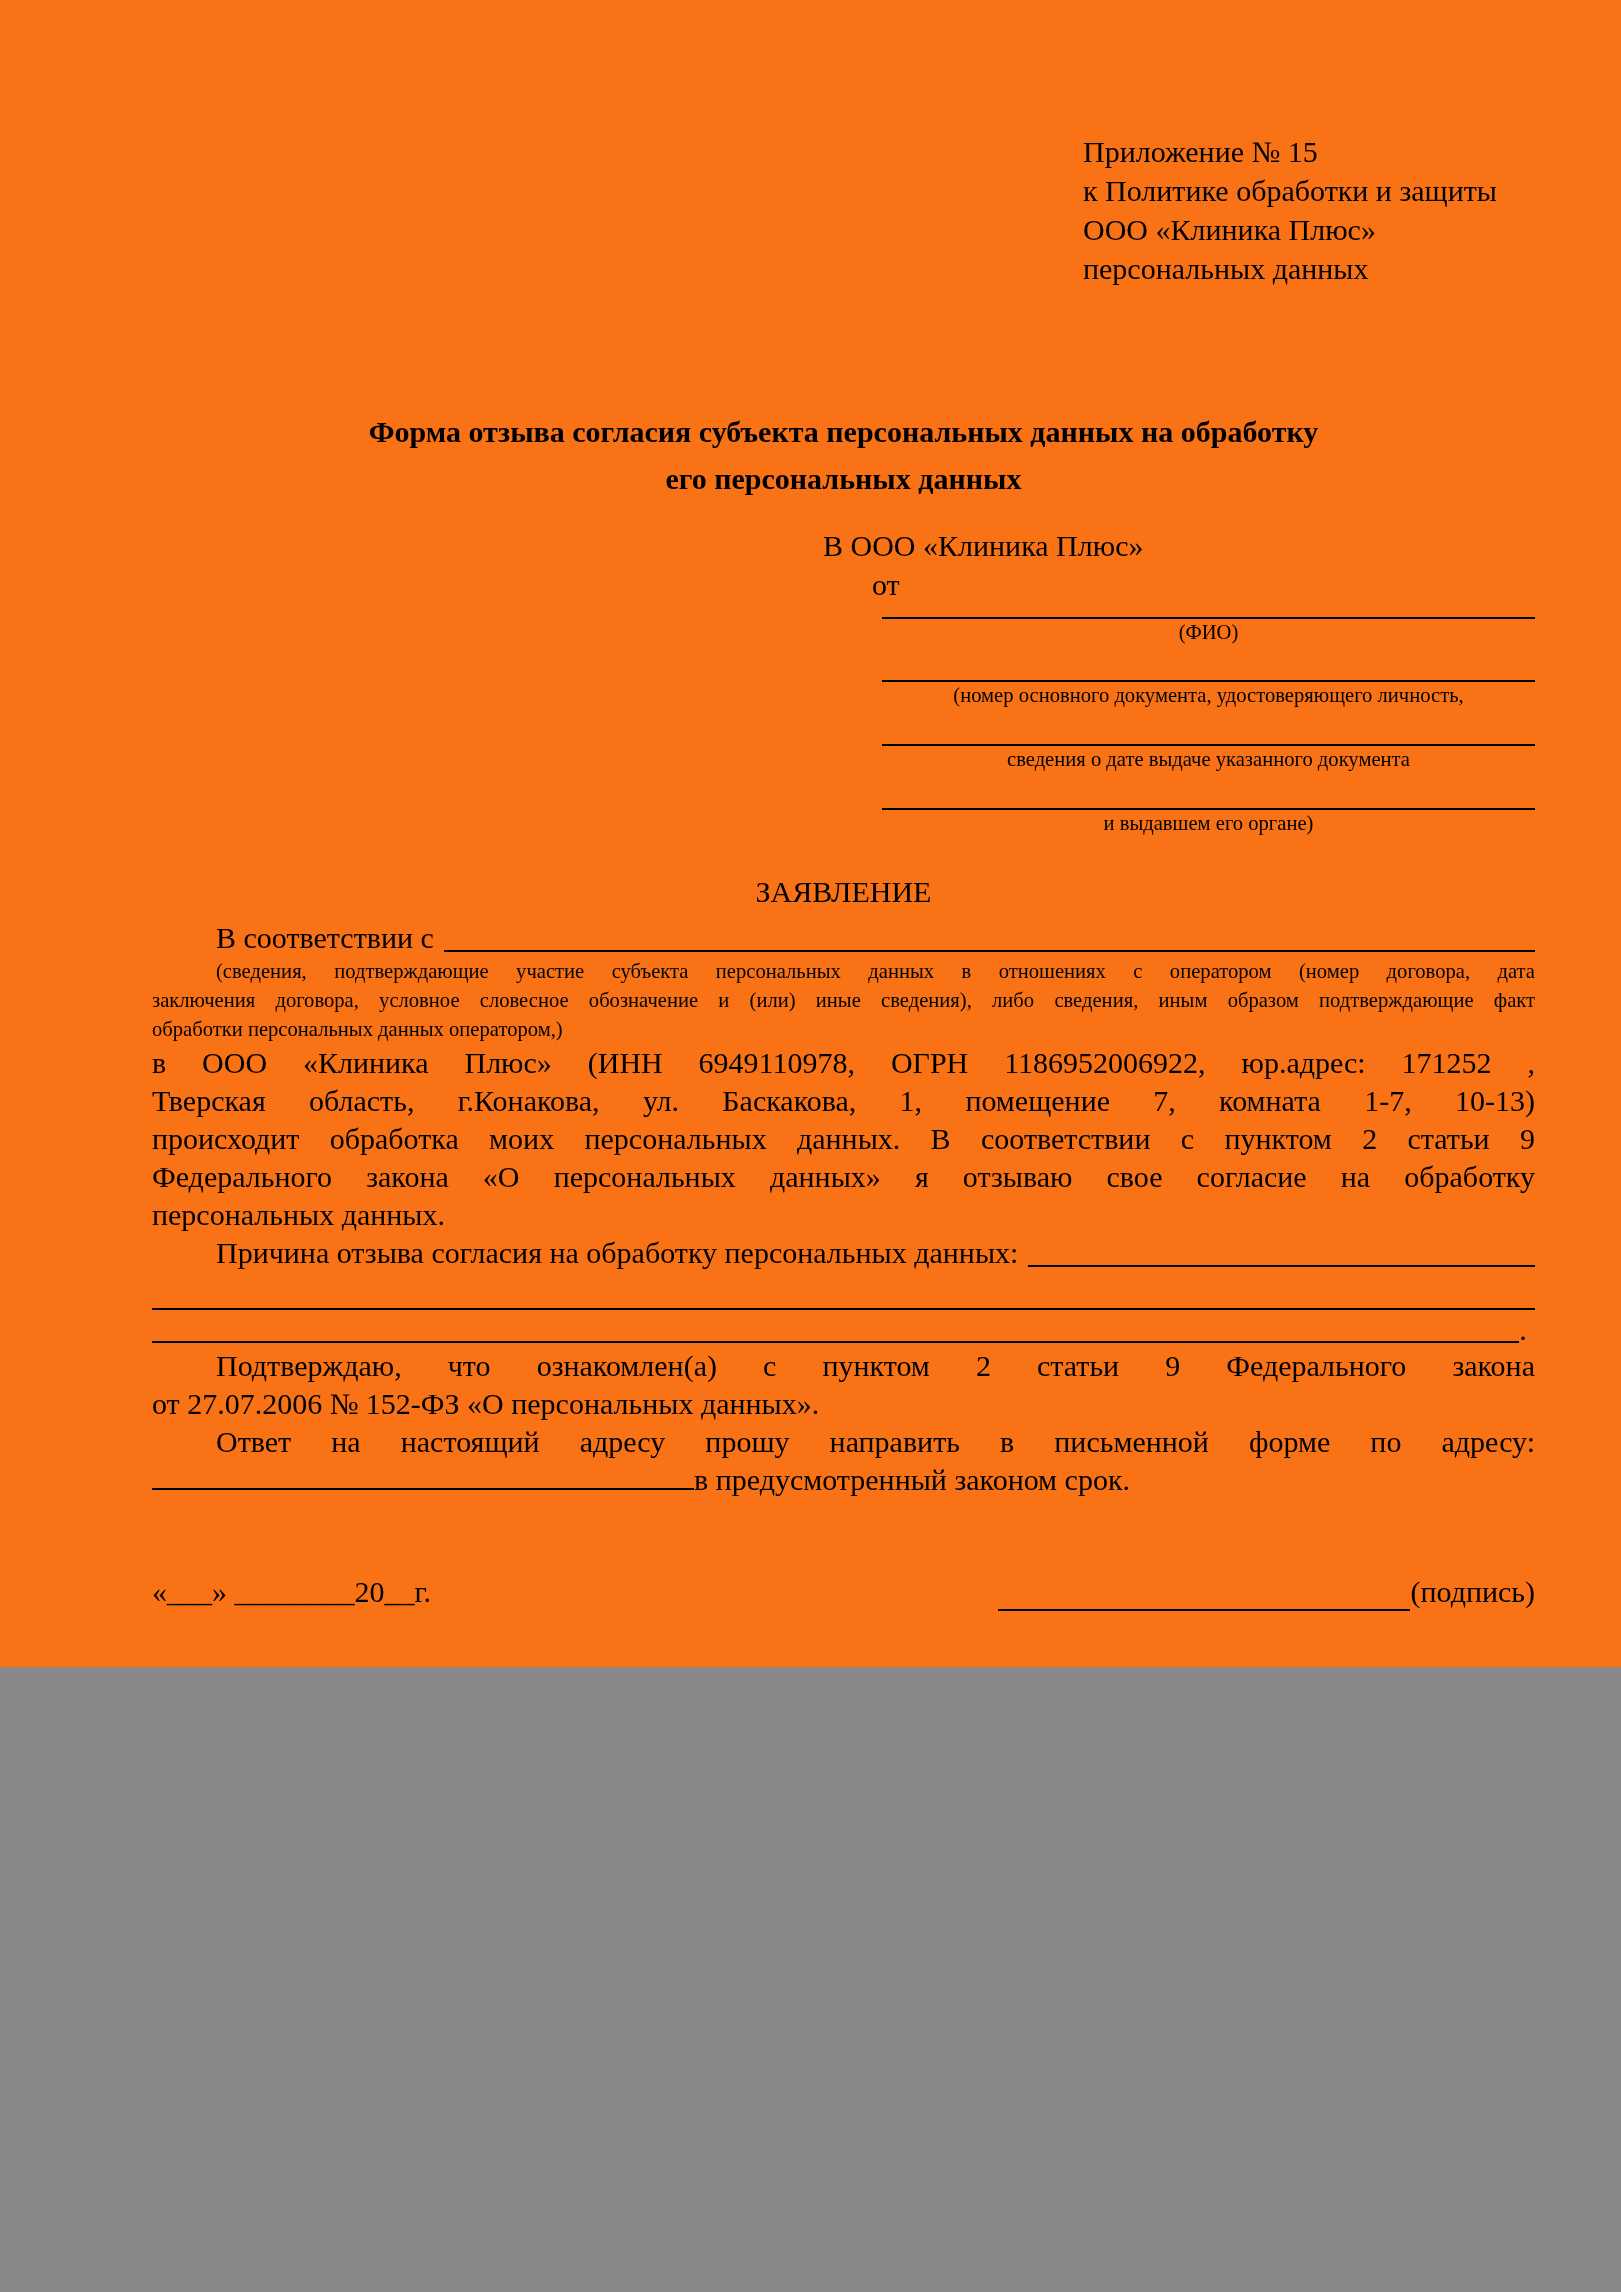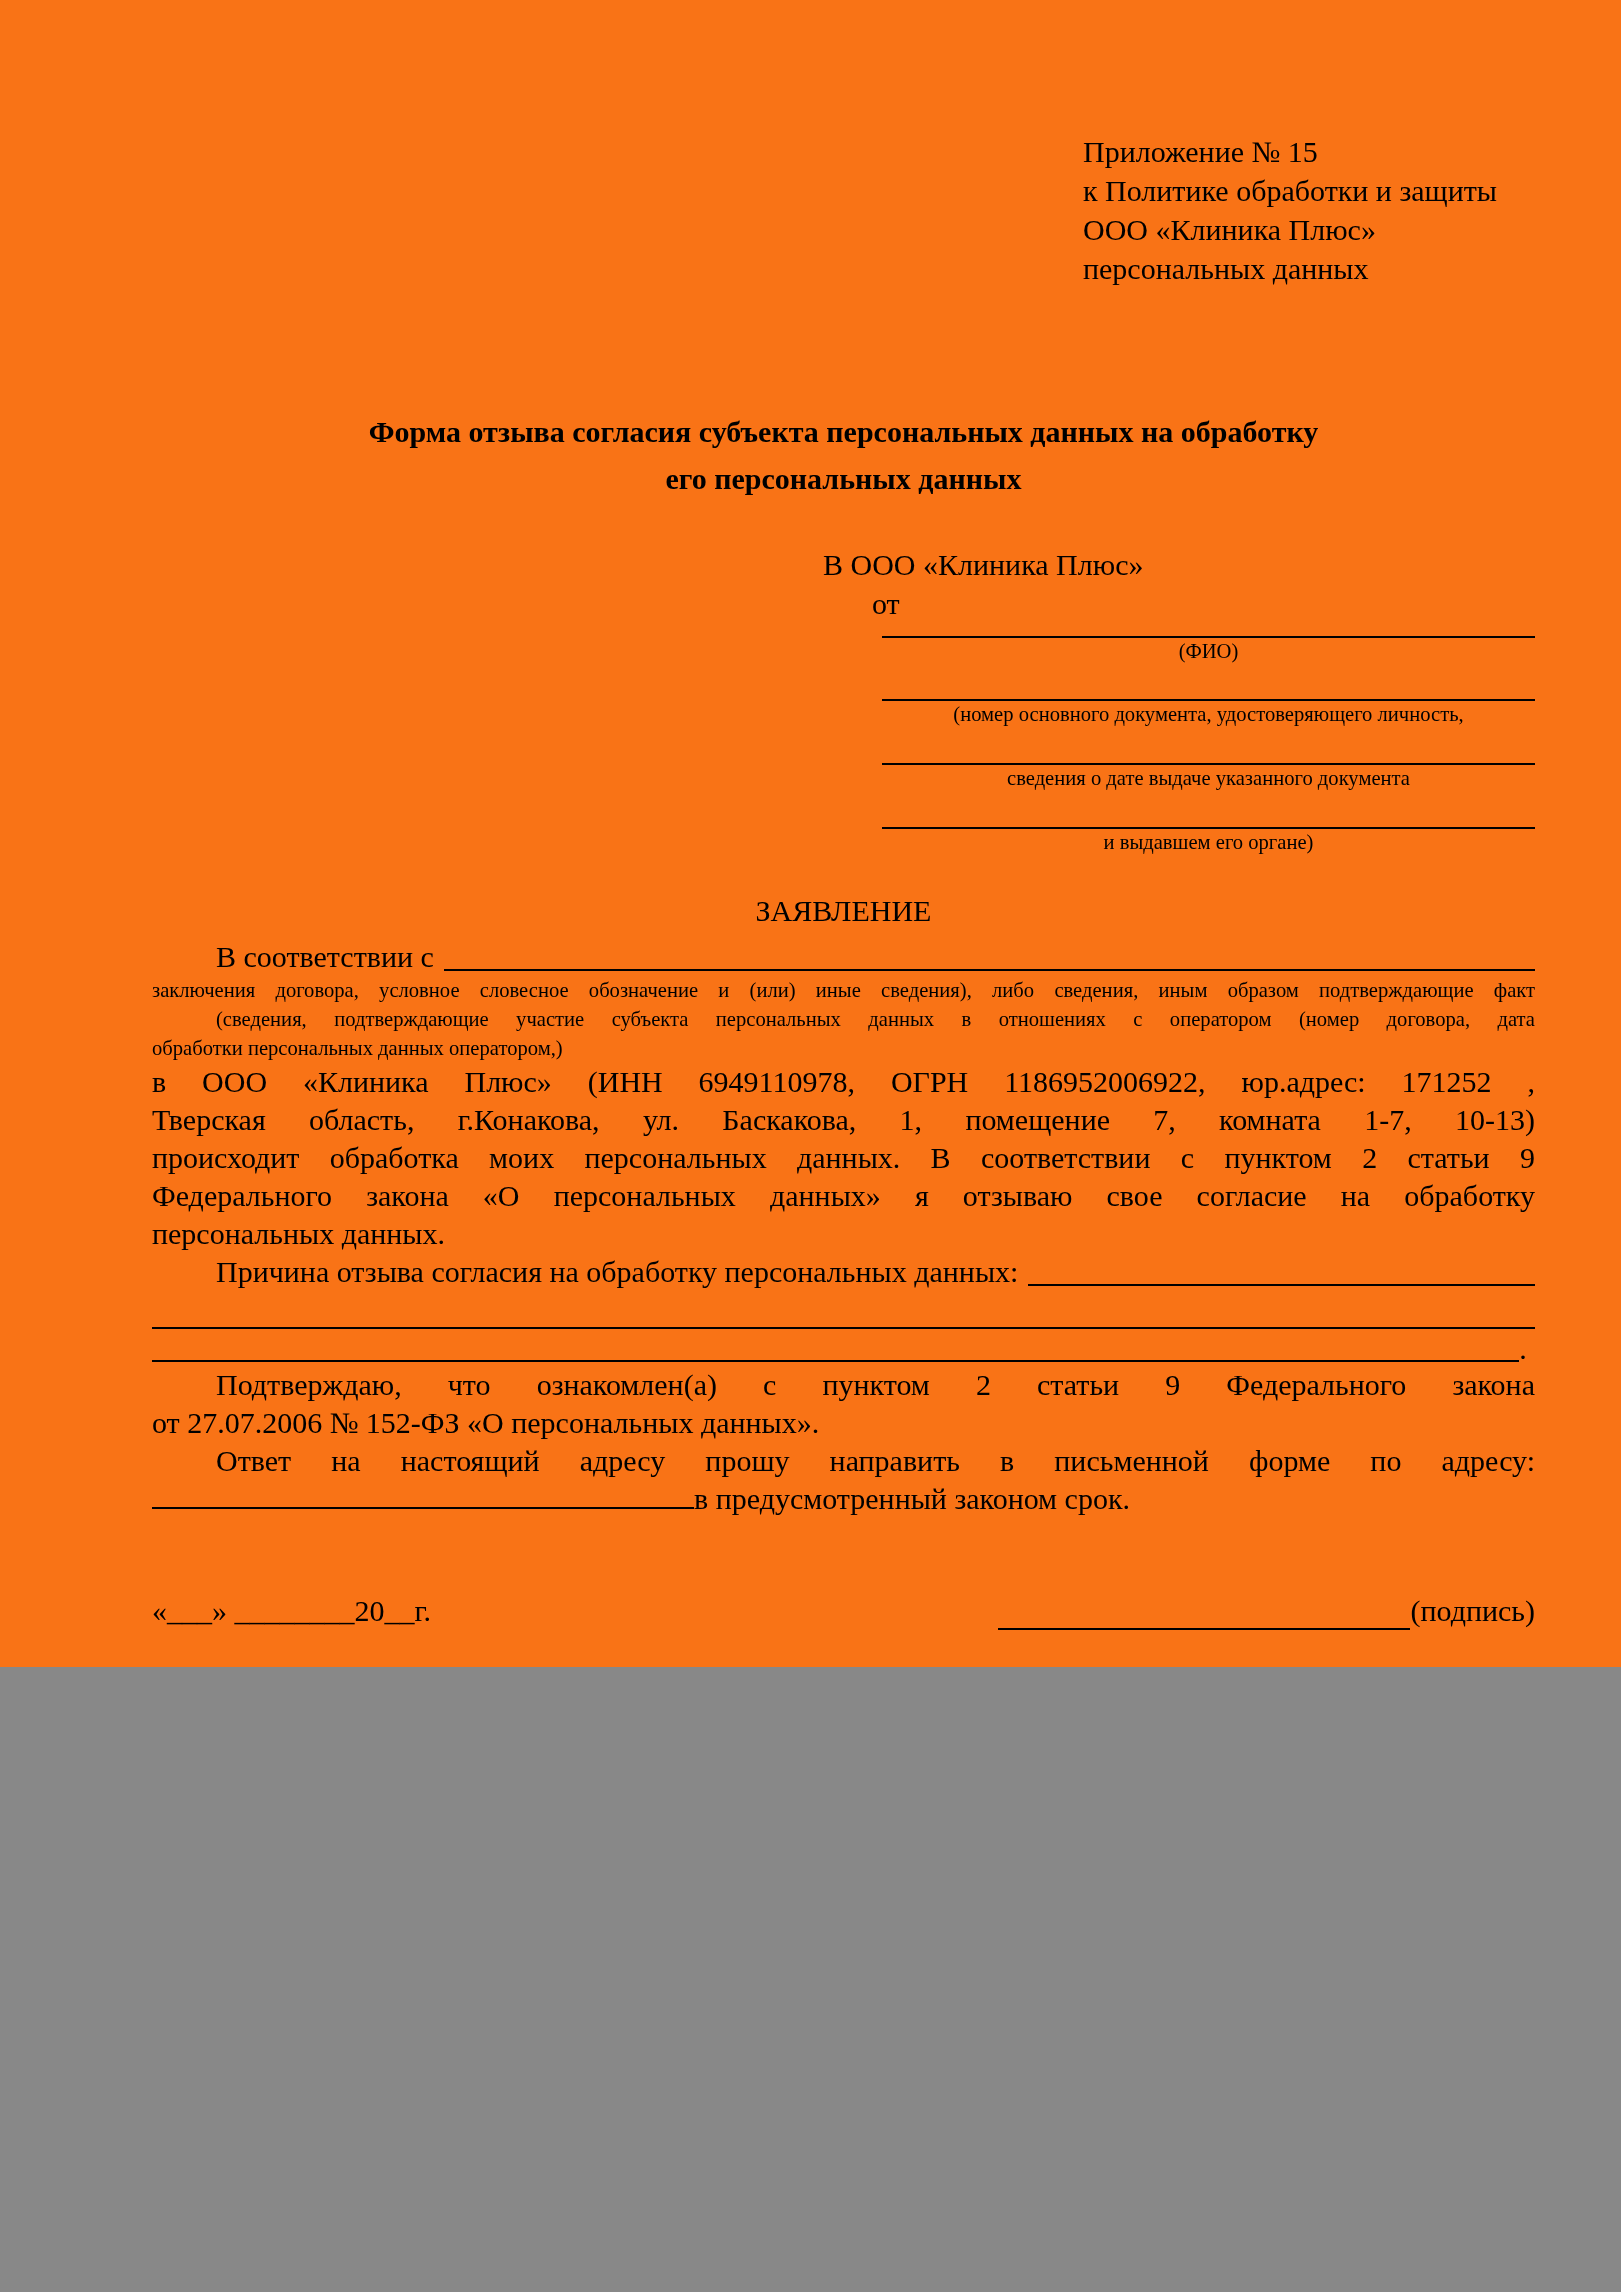--- a/index.html
+++ b/index.html
@@ -23,21 +23,21 @@
   
   .title {
     margin: 120px 0 0 0;
     font-size: 30px;
     font-weight: bold;
     text-align: center;
     line-height: 47px;
   }
 
   
-  .addressee { margin-top: 43px; margin-left: 519px; line-height: 39px; }
+  .addressee { margin-top: 24px; margin-left: 519px; line-height: 39px; }
   .addr-to   { padding-left: 152px; }
   .addr-from { padding-left: 201px; }
   .field { margin-left: 211px; }
   .blank {
     height: 12.7px;
     border-bottom: 2.9px solid #000;
   }
   .flabel {
     text-align: center;
     font-size: 20.6px;
@@ -139,22 +139,22 @@
   </div>
 
   <div class="heading">ЗАЯВЛЕНИЕ</div>
 
   <div class="flexrow intro-row">
     <span class="prefix">В соответствии с</span>
     <span class="fill-line"></span>
   </div>
 
   <div class="footnote">
+    <div class="just ind">(сведения, подтверждающие участие субъекта персональных данных в отношениях с оператором (номер договора, дата</div>
     <div class="just">заключения договора, условное словесное обозначение и (или) иные сведения), либо сведения, иным образом подтверждающие факт</div>
-    <div class="just ind">(сведения, подтверждающие участие субъекта персональных данных в отношениях с оператором (номер договора, дата</div>
     <div>обработки персональных данных оператором,)</div>
   </div>
 
   <div class="bodytext">
     <div class="line just">в ООО «Клиника Плюс» (ИНН 6949110978, ОГРН 1186952006922, юр.адрес: 171252 ,</div>
     <div class="line just">Тверская область, г.Конакова, ул. Баскакова, 1, помещение 7, комната 1-7, 10-13)</div>
     <div class="line just">происходит обработка моих персональных данных. В соответствии с пунктом 2 статьи 9</div>
     <div class="line just">Федерального закона «О персональных данных» я отзываю свое согласие на обработку</div>
     <div class="line">персональных данных.</div>
   </div>

